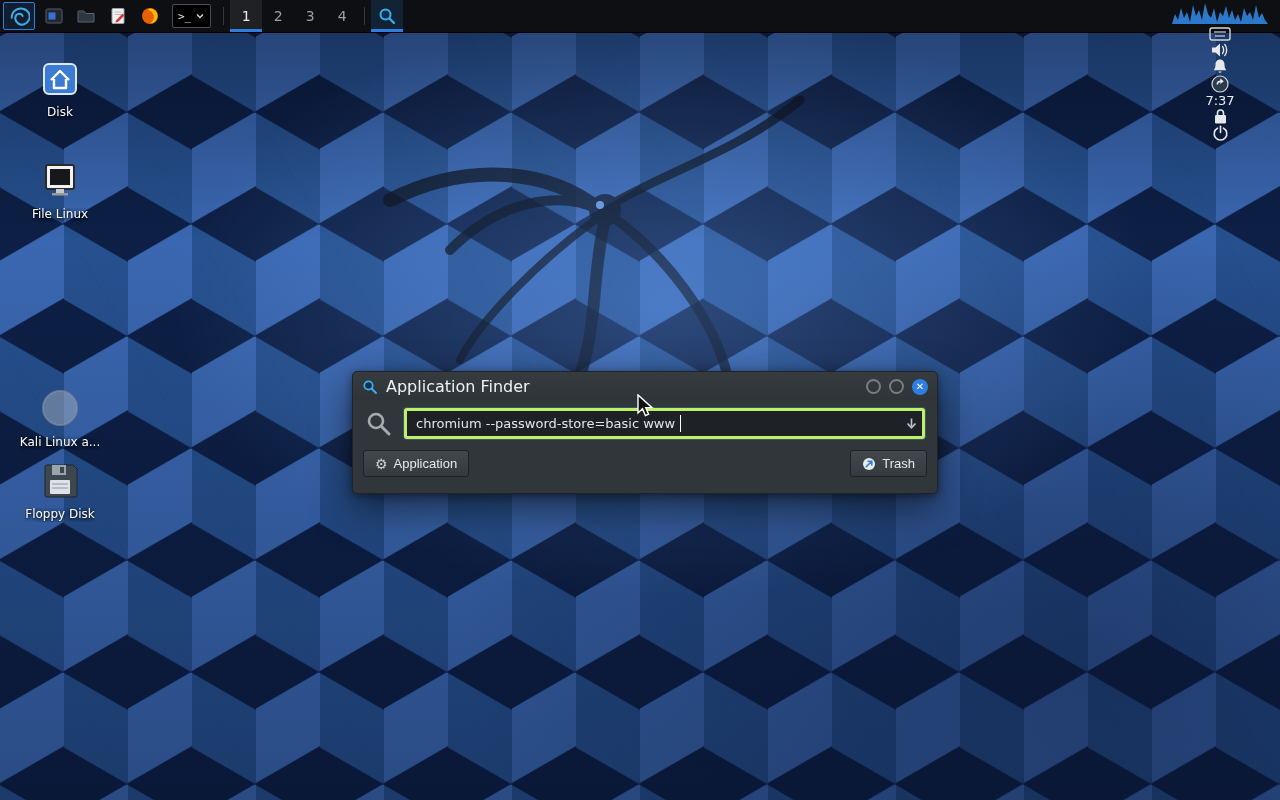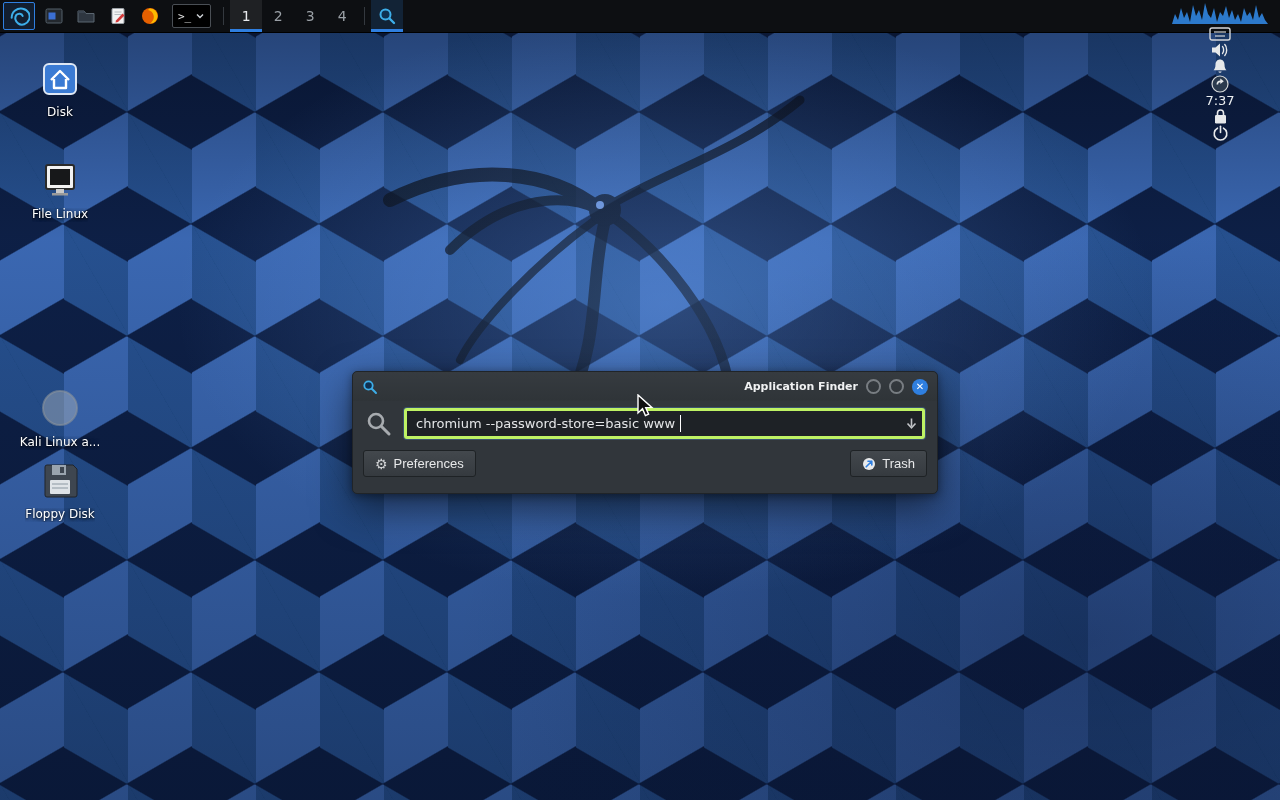--- a/index.html
+++ b/index.html
@@ -72,21 +72,21 @@
     position:absolute; left:352px; top:371px; width:586px; height:123px;
     background:#31363b; border:1px solid #202428; border-radius:5px;
     box-shadow:0 14px 38px rgba(0,0,0,0.55), 0 2px 8px rgba(0,0,0,0.4);
     z-index:60; display:flex; flex-direction:column;
   }
   .titlebar {
     height:29px; display:flex; align-items:center; padding:0 9px; gap:8px;
     background:linear-gradient(#363b40,#2f3438); border-radius:5px 5px 0 0;
   }
   .title {
-    flex:1; text-align:right; font-size:11px; font-weight:bold; color:#f0f1f2;
+    flex:1; text-align:left; font-size:16px; font-weight:normal; color:#f0f1f2;
   }
   .wbtn {
     width:16px; height:16px; border-radius:50%; display:flex; align-items:center;
     justify-content:center; flex:0 0 auto;
   }
   .wbtn.dim { border:2px solid #787d82; background:transparent; width:15px; height:15px; }
   .wbtn.close { background:#2f7fe0; color:#fff; font-size:10px; font-weight:bold; line-height:1; }
   .searchrow { display:flex; align-items:center; gap:12px; padding:7px 12px 6px 12px; }
   .input-wrap { position:relative; flex:1; }
   .cmd-input {
@@ -307,21 +307,21 @@
         <svg class="input-arrow" width="13" height="13" viewBox="0 0 13 13">
           <line x1="6.5" y1="1.5" x2="6.5" y2="9.5" stroke="#c2c5c8" stroke-width="1.6"></line>
           <path d="M2.5,6.5 L6.5,10.8 L10.5,6.5" fill="none" stroke="#c2c5c8" stroke-width="1.6"></path>
         </svg>
       </div>
     </div>
 
     <div class="btnrow">
       <button class="gbtn">
         <span class="gear-glyph">⚙</span>
-        <span>Preferences</span>
+        <span>Application</span>
       </button>
       <button class="gbtn">
         <svg width="14" height="14" viewBox="0 0 14 14">
           <circle cx="7" cy="7" r="6" fill="#e8eaec"></circle>
           <path d="M4.2,9.8 L9.8,4.2 L9.8,8 M9.8,4.2 L6,4.2" fill="none" stroke="#2f7fe0" stroke-width="1.6" stroke-linecap="round" stroke-linejoin="round"></path>
         </svg>
         <span>Trash</span>
       </button>
     </div>
   </div>

